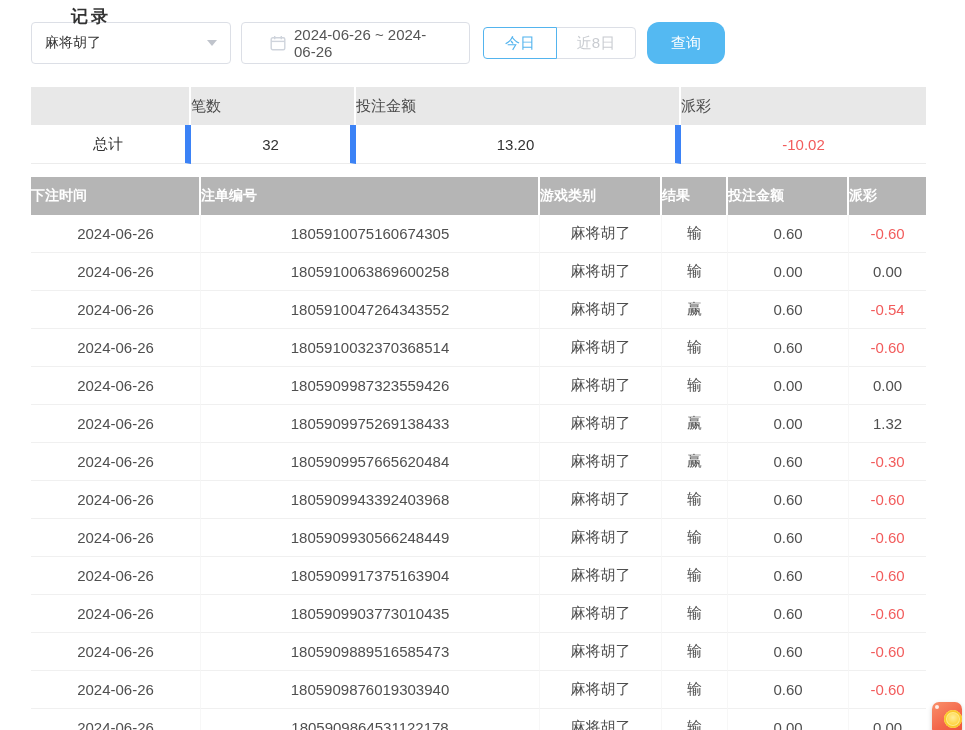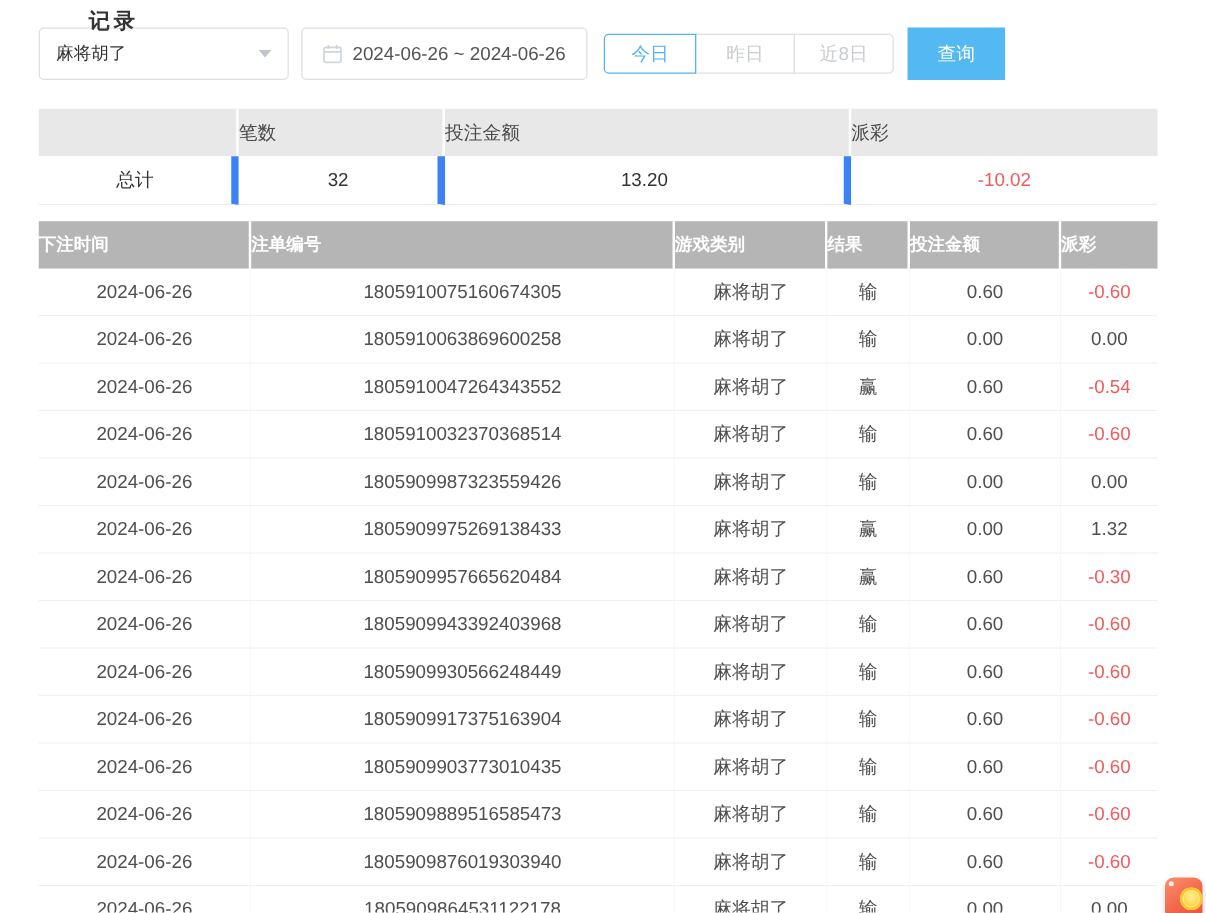--- a/index.html
+++ b/index.html
@@ -22,31 +22,31 @@
     color:#333;letter-spacing:3px;}
 
   
   .filters{display:flex;align-items:center;margin-top:22px;height:42px;}
   .select-box{width:200px;height:42px;border:1px solid var(--border);border-radius:4px;
     display:flex;align-items:center;justify-content:space-between;padding:0 13px;
     background:#fff;cursor:pointer;font-size:14px;color:#333;}
   .caret{width:0;height:0;border-left:5px solid transparent;border-right:5px solid transparent;
     border-top:6px solid #c0c4cc;}
   .date-box{width:229px;height:42px;border:1px solid var(--border);border-radius:4px;
-    display:flex;align-items:center;gap:8px;padding:0 16px;margin-left:10px;
+    display:flex;align-items:center;gap:8px;padding:0 28px;margin-left:10px;
     font-size:15px;color:#555;background:#fff;}
   .btn-group{display:flex;margin-left:13px;}
   .btn-group button{height:32px;background:#fff;font-size:15px;cursor:pointer;
     font-family:inherit;}
   .qbtn{border:1px solid var(--border);color:#c9ccd1;width:80px;margin-left:-1px;}
   .qbtn:last-child{border-radius:0 4px 4px 0;}
   .qbtn-active{border:1px solid var(--accent-blue);color:var(--accent-blue);width:74px;
     margin-left:0;border-radius:4px 0 0 4px;position:relative;z-index:2;}
   .query-btn{margin-left:11px;width:78px;height:42px;background:var(--query-blue);
-    color:#fff;border:none;border-radius:0;font-size:15px;cursor:pointer;font-family:inherit;}
+    color:#fff;border:none;border-radius:12px;font-size:15px;cursor:pointer;font-family:inherit;}
 
   
   table{border-collapse:separate;border-spacing:0;table-layout:fixed;width:895px;}
   .summary-table{margin-top:23px;}
   .summary-table th{height:38px;background:var(--sumhead-gray);font-weight:400;
     font-size:15px;color:#4a4a4a;text-align:left;border-right:2px solid #fff;}
   .summary-table th:last-child{border-right:none;}
   .summary-table td{height:39px;text-align:center;font-size:15px;color:#333;
     border-bottom:1px solid #ececec;border-right:6px solid #3b82f6;background:#fff;}
   .summary-table td:last-child{border-right:none;}
@@ -91,21 +91,20 @@
           <line x1="1.2" y1="6.4" x2="14.8" y2="6.4" stroke="#cfd4dc" stroke-width="1.4"></line>
           <line x1="4.7" y1="1" x2="4.7" y2="4.2" stroke="#cfd4dc" stroke-width="1.4"></line>
           <line x1="11.3" y1="1" x2="11.3" y2="4.2" stroke="#cfd4dc" stroke-width="1.4"></line>
         </svg>
       </span>
       <span>2024-06-26 ~ 2024-06-26</span>
     </div>
 
     <div class="btn-group">
       <button class="qbtn-active">今日</button>
-      <button class="qbtn">昨日</button>
       <button class="qbtn">近8日</button>
     </div>
 
     <button class="query-btn">查询</button>
   </div>
 
   <table class="summary-table">
     <colgroup>
         <col style="width:160px">
         <col style="width:165px">

